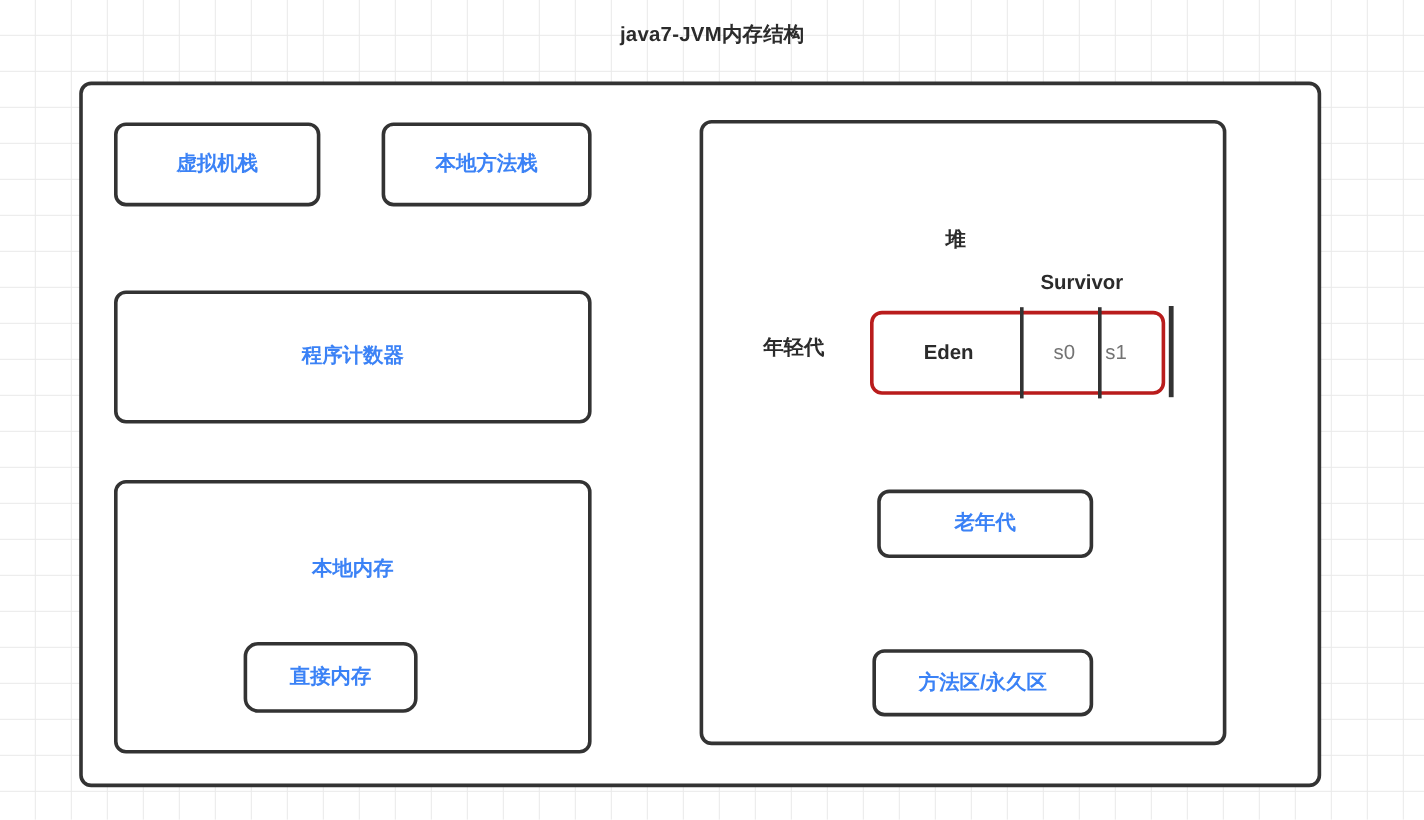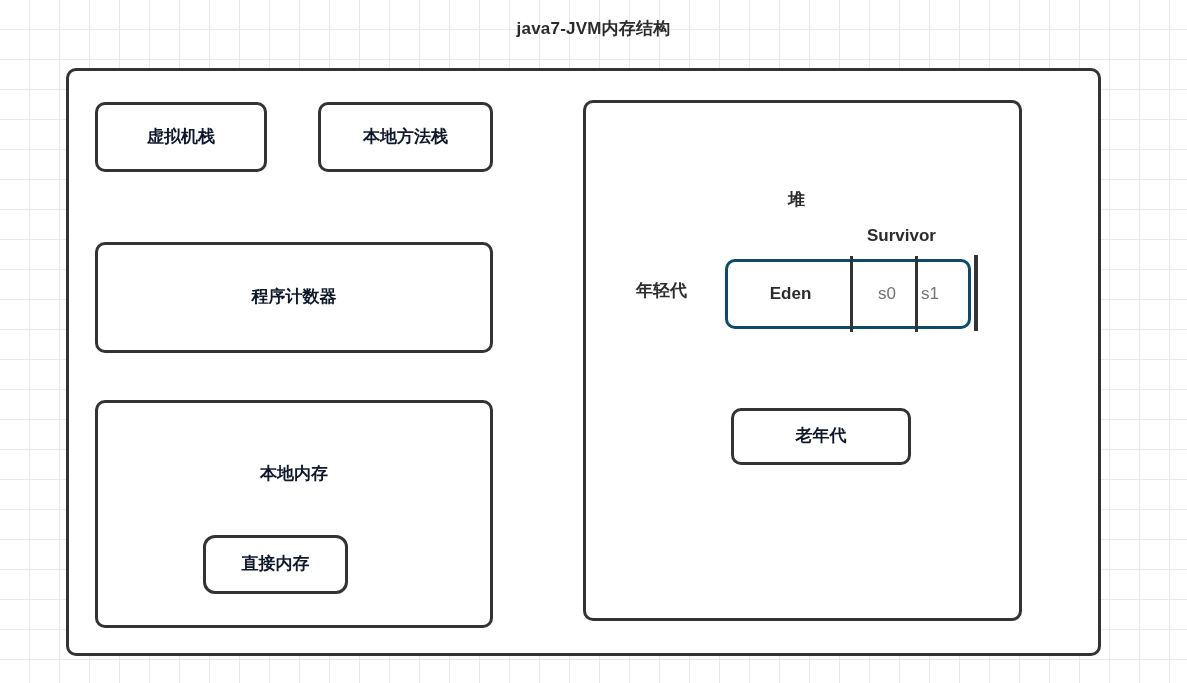--- a/index.html
+++ b/index.html
@@ -38,21 +38,21 @@
     background: #ffffff;
     border: 3px solid #333333;
     border-radius: 10px;
     display: flex;
     align-items: center;
     justify-content: center;
   }
   .node > .label {
     font-weight: bold;
     font-size: 17px;
-    color: #0f172a;
+    color: #3b82f6;
     line-height: 1.1;
     text-align: left;
     white-space: nowrap;
   }
 
   .plain-label {
     position: absolute;
     font-weight: bold;
     font-size: 17px;
     color: #2b2b2b;
@@ -115,21 +115,21 @@
 
   
   #young-gen-strip {
     position: absolute;
     left: 725px;
     top: 259px;
     width: 246px;
     height: 70px;
     box-sizing: border-box;
     background: #ffffff;
-    border: 3px solid #0c4a6e;
+    border: 3px solid #b91c1c;
     border-radius: 10px;
   }
   #cell-eden {
     position: absolute;
     left: 0; top: 0;
     width: 125px; height: 64px;
     display: flex; align-items: center; justify-content: center;
   }
   #cell-eden .label { font-weight: bold; font-size: 17px; color: #2b2b2b; }
   #cell-s0 {
@@ -221,14 +221,17 @@
       <span class="label">s1</span>
     </div>
   </div>
 
   <div id="survivor-end-bar"></div>
 
   <div class="node" id="node-old-gen">
     <span class="label">老年代</span>
   </div>
 
+  <div class="node" id="node-method-area">
+    <span class="label">方法区/永久区</span>
+  </div>
 
 </div>
 
 </body></html>

